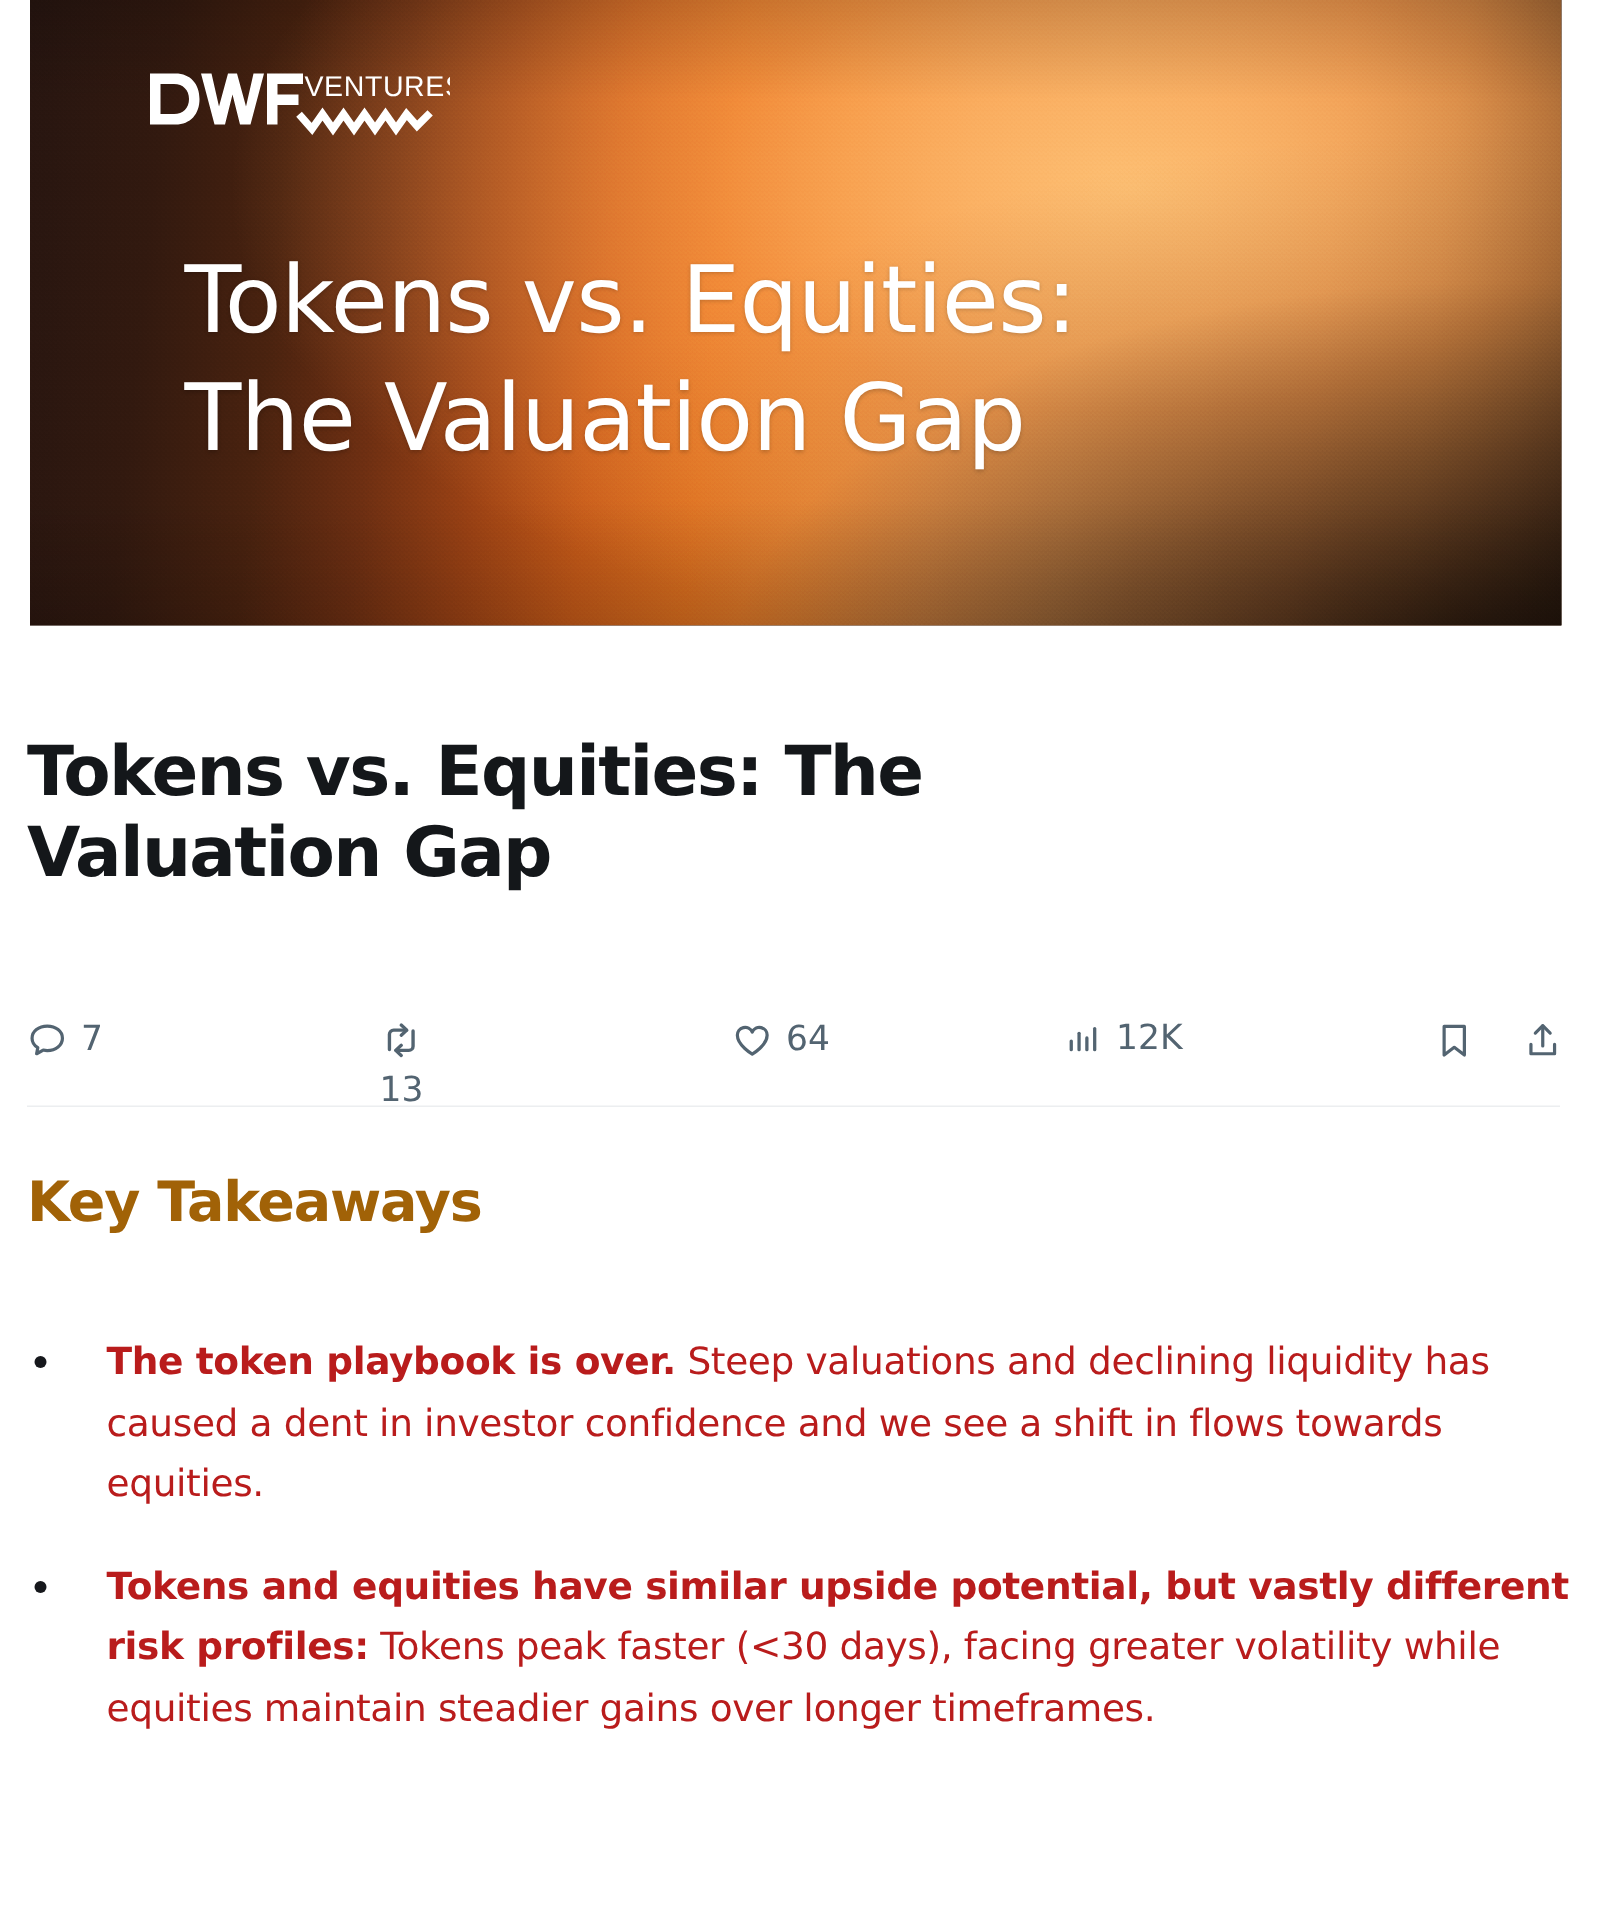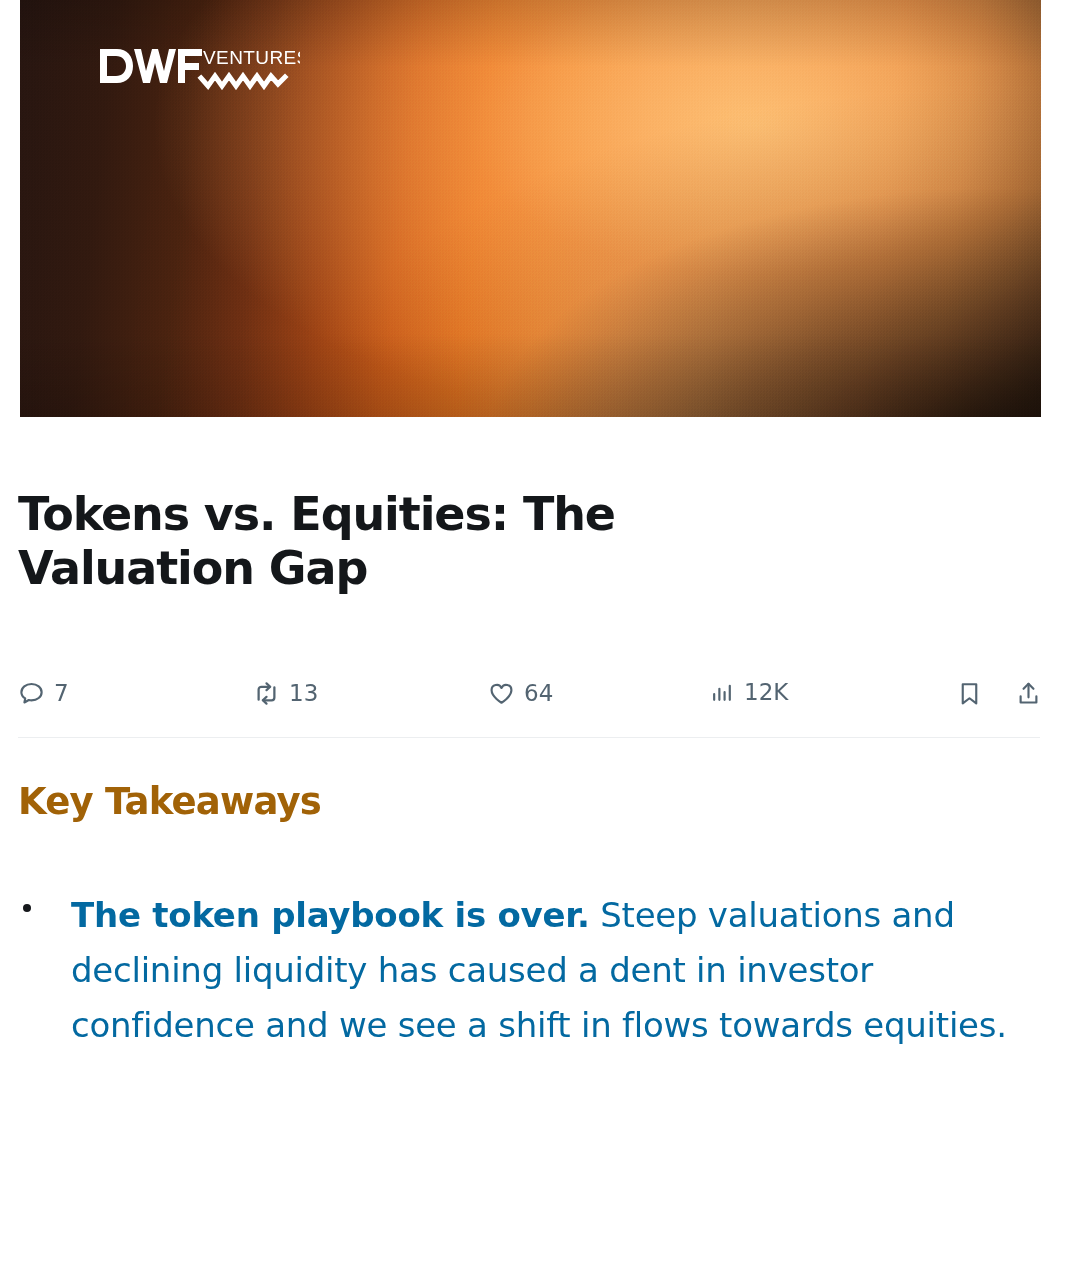--- a/index.html
+++ b/index.html
@@ -122,21 +122,21 @@
     align-items: center;
     gap: 9px;
     color: #536471;
     font-size: 23px;
     font-family: "DejaVu Sans", sans-serif;
     line-height: 1;
     cursor: pointer;
   }
   .metric svg { display: block; flex: none; }
   .m-reply  { left: 0px;   top: 8px; }
-  .m-repost { left: 235px; top: 8px; }
+  .m-repost { left: 235px; top: 8px; flex-direction: column; }
   .m-like   { left: 470px; top: 8px; }
   .m-views  { left: 692px; top: 8px; }
   .m-bookmark { left: 938px; top: 8px; }
   .m-share    { left: 997px; top: 8px; }
 
   .divider {
     position: absolute;
     left: 18px;
     top: 737px;
     width: 1022px;
@@ -160,23 +160,23 @@
   .takeaways {
     position: absolute;
     left: 18px;
     top: 888px;
     width: 1035px;
   }
   .bullet {
     position: relative;
     padding-left: 53px;
     margin-bottom: 28px;
-    color: #0369a1;
-    font-family: "DejaVu Sans", sans-serif;
-    font-size: 34px;
+    color: #b91c1c;
+    font-family: "DejaVu Sans", sans-serif;
+    font-size: 25px;
     line-height: 1.62;
     letter-spacing: -0.25px;
   }
   .bullet::before {
     content: "";
     position: absolute;
     left: 5px;
     top: 16px;
     width: 8px;
     height: 8px;
@@ -208,20 +208,24 @@
         </g>
 
         <g fill="#ffffff">
           <text x="103" y="17" font-family="'Liberation Sans', sans-serif" font-size="19" letter-spacing="0.4" fill="#ffffff">VENTURES</text>
         </g>
 
         <path d="M101 31 L108 39 L115 29 L122 39 L129 29 L136 39 L143 29 L150 39 L157 29 L164 39 L171 29 L178 37 L185 30" fill="none" stroke="#ffffff" stroke-width="5" stroke-linecap="square" stroke-linejoin="miter"></path>
       </svg>
     </div>
 
+    <div class="hero-title">
+      <span>Tokens vs. Equities:</span>
+      <span>The Valuation Gap</span>
+    </div>
   </div>
 
   <h1 class="article-title">Tokens vs. Equities: The Valuation Gap</h1>
 
   <div class="engage">
 
     <div class="metric m-reply">
       <span>
         <svg width="27" height="27" viewBox="0 0 24 24" fill="none" stroke="#536471" stroke-width="1.9">
           <path d="M12 3.6C6.9 3.6 3 6.8 3 10.8c0 2.3 1.3 4.3 3.4 5.6l-.7 3.6 3.9-2.2c.8.2 1.6.3 2.4.3 5.1 0 9-3.2 9-7.3S17.1 3.6 12 3.6z" stroke-linejoin="round"></path>
@@ -283,15 +287,18 @@
   </div>
 
   <div class="divider"></div>
 
   <h2 class="section-heading">Key Takeaways</h2>
 
   <div class="takeaways">
     <p class="bullet">
       <b>The token playbook is over.</b><span> Steep valuations and declining liquidity has caused a dent in investor confidence and we see a shift in flows towards equities.</span>
     </p>
+    <p class="bullet">
+      <b>Tokens and equities have similar upside potential, but vastly different risk profiles:</b><span> Tokens peak faster (&lt;30 days), facing greater volatility while equities maintain steadier gains over longer timeframes.</span>
+    </p>
   </div>
 
 </div>
 
 </body></html>

